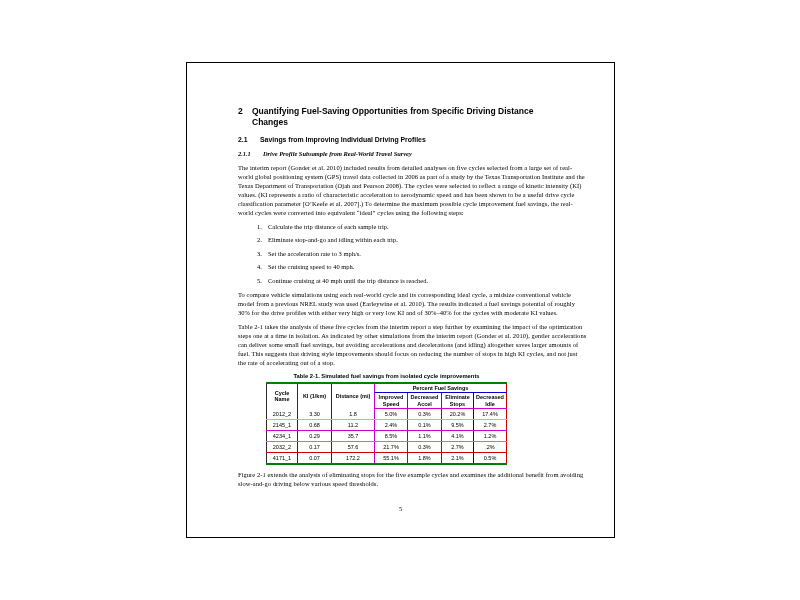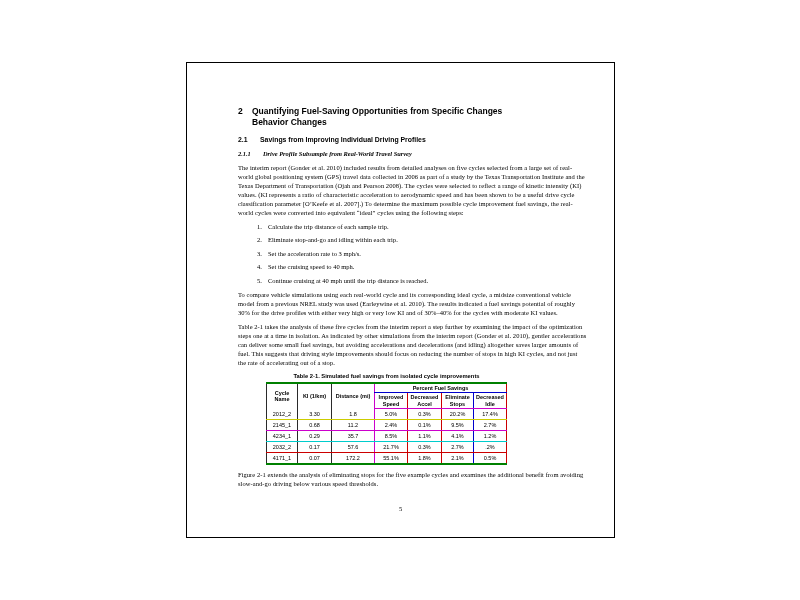--- a/index.html
+++ b/index.html
@@ -55,21 +55,21 @@
   .p4{margin-top:5px;}
   .pagenum{position:absolute;top:442px;left:0;width:427px;text-align:center;font-size:6.5px;color:#000;}
 </style>
 </head>
 <body>
 
 <div class="page">
 
   <div class="h1">
     <span class="num">2</span>
-    <span class="txt">Quantifying Fuel-Saving Opportunities from Specific Changes Behavior Changes</span>
+    <span class="txt">Quantifying Fuel-Saving Opportunities from Specific Driving Distance Changes</span>
   </div>
 
   <div class="h2">
     <span class="num">2.1</span>
     <span class="txt">Savings from Improving Individual Driving Profiles</span>
   </div>
 
   <div class="h3">
     <span class="num">2.1.1</span>
     <span class="txt">Drive Profile Subsample from Real-World Travel Survey</span>

